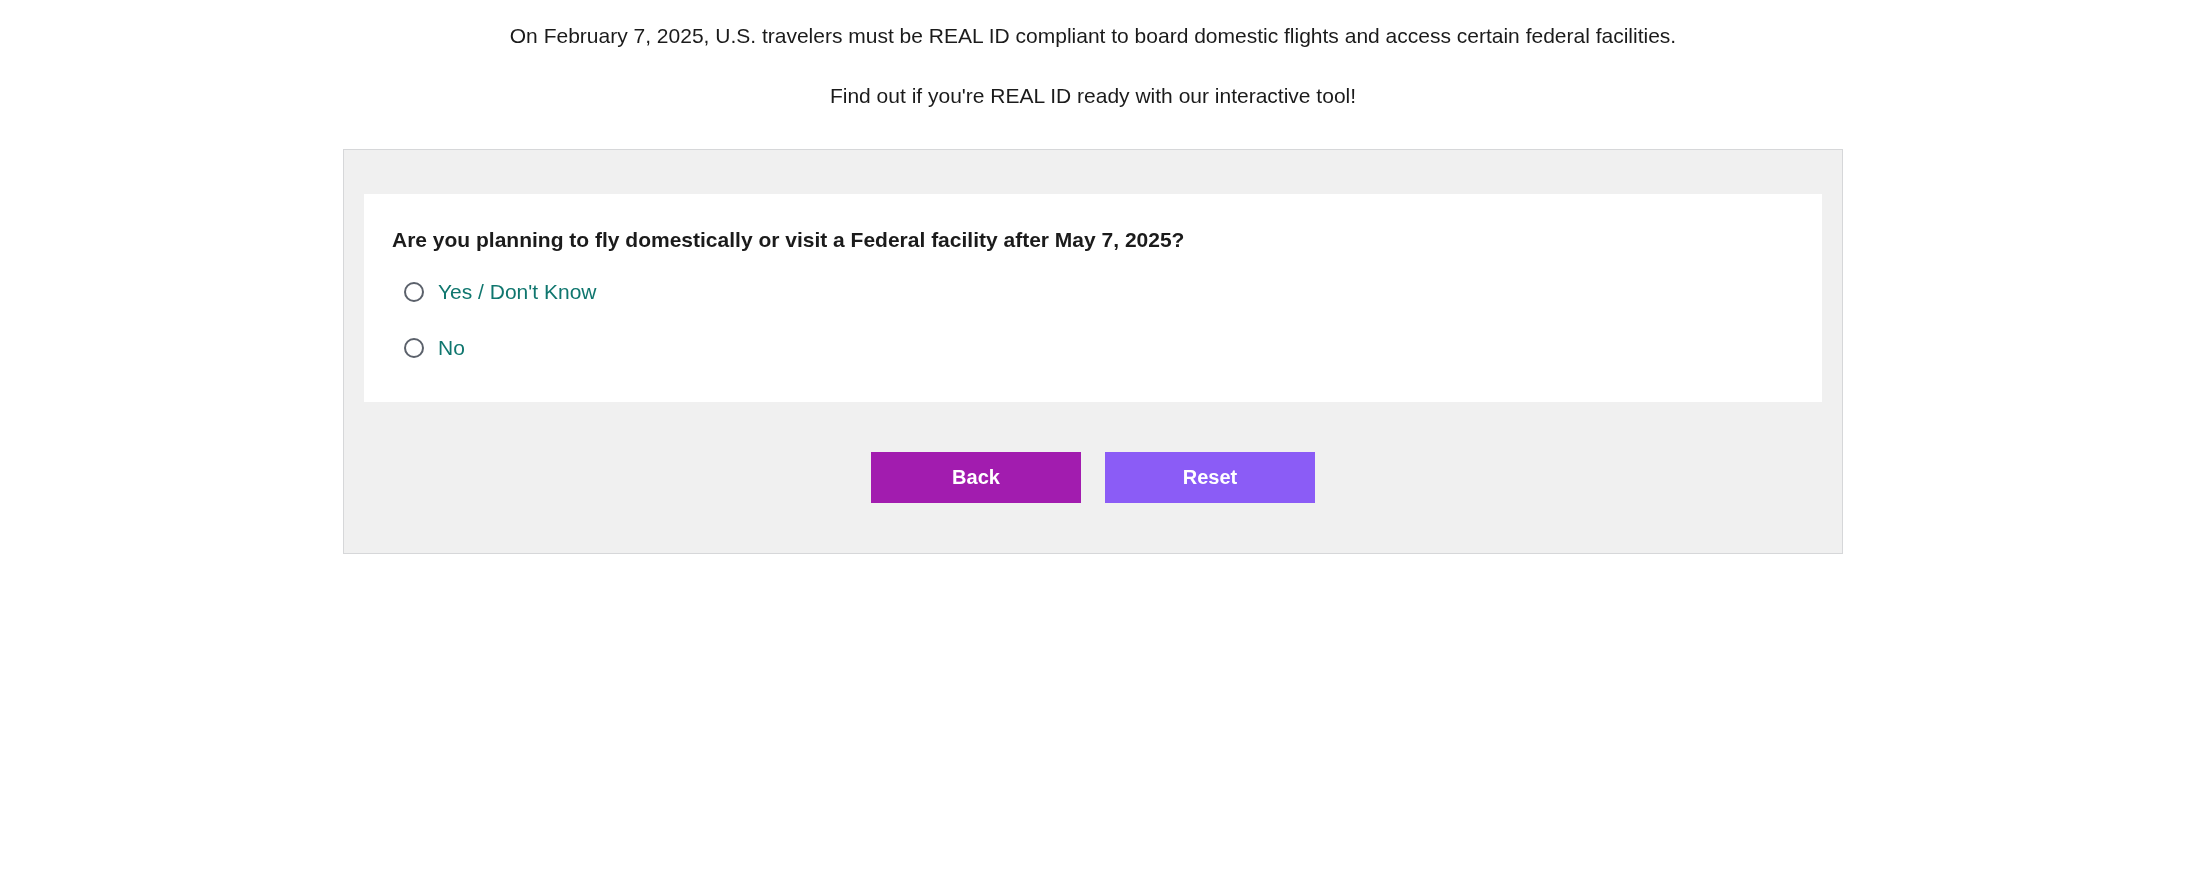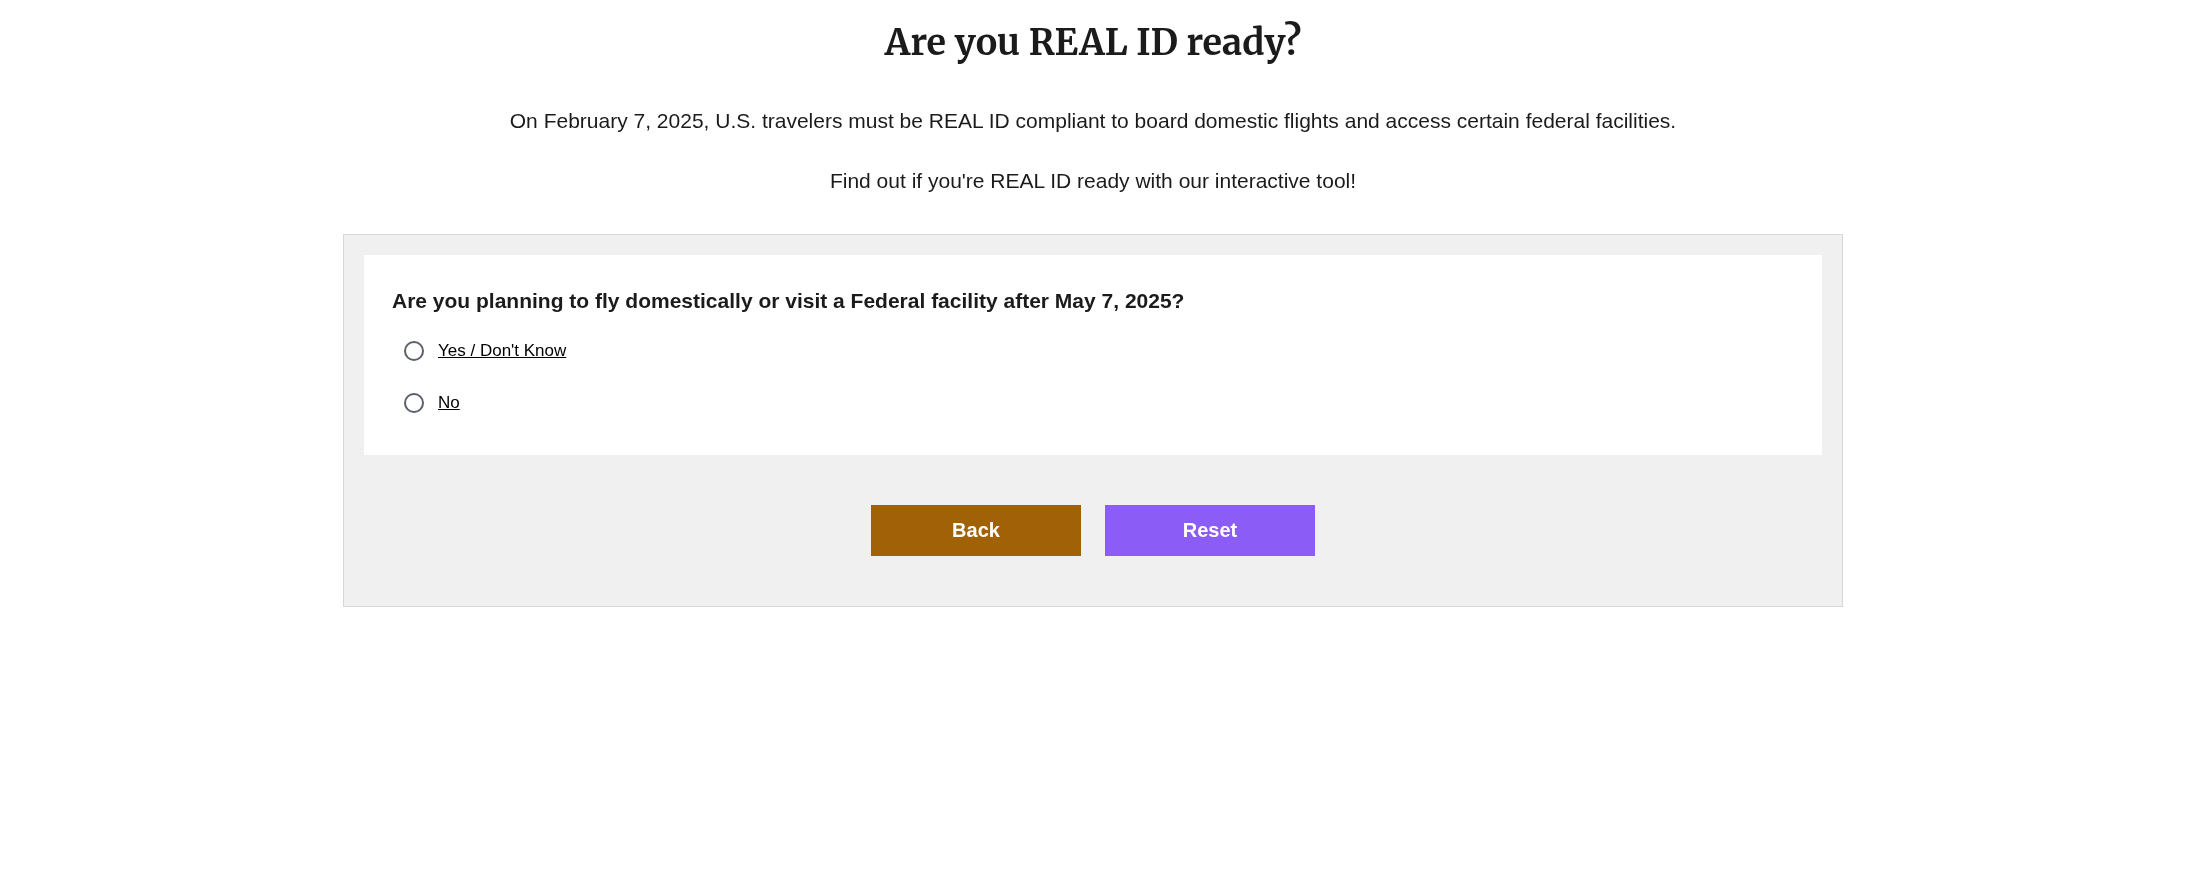--- a/index.html
+++ b/index.html
@@ -41,20 +41,21 @@
     }
     .form-panel {
       background: #f0f0f0;
       border: 1px solid #d6d7d9;
       padding: 20px 20px 50px 20px;
     }
     .question-card {
       background: #ffffff;
       padding: 34px 28px 34px 28px;
       margin-bottom: 50px;
+      margin-top: 24px;
     }
     .question-text {
       font-weight: 700;
       font-size: 21px;
       color: #1b1b1b;
       margin-bottom: 28px;
     }
     .radio-row {
       display: flex;
       align-items: center;
@@ -80,53 +81,51 @@
       content: "";
       position: absolute;
       top: 3px;
       left: 3px;
       width: 10px;
       height: 10px;
       border-radius: 50%;
       background: #205493;
     }
     .radio-label {
-      font-size: 17px;
-      color: #000000;
+      font-size: 21px;
+      color: #0f766e;
       cursor: pointer;
-      text-decoration: underline;
     }
     .button-row {
       display: flex;
       justify-content: center;
       gap: 24px;
     }
     .btn {
       font-family: inherit;
       font-weight: 700;
       font-size: 20px;
       color: #ffffff;
       border: none;
       padding: 14px 0;
       width: 210px;
       cursor: pointer;
       text-align: center;
     }
     .btn-back {
-      background: #a16207;
+      background: #a21caf;
     }
     .btn-reset {
       background: #8b5cf6;
     }
   </style>
 </head>
 <body>
 
 <div class="container">
-  <h1 class="page-title">Are you REAL ID ready?</h1>
 
   <p class="intro-text">On February 7, 2025, U.S. travelers must be REAL ID compliant to board domestic flights and access certain federal facilities.</p>
   <p class="intro-subtext">Find out if you're REAL ID ready with our interactive tool!</p>
 
   <div class="form-panel">
     <div class="question-card">
       <div class="question-text">Are you planning to fly domestically or visit a Federal facility after May 7, 2025?</div>
 
       <label class="radio-row">
         <input type="radio" name="q1" class="radio-input" style="">

